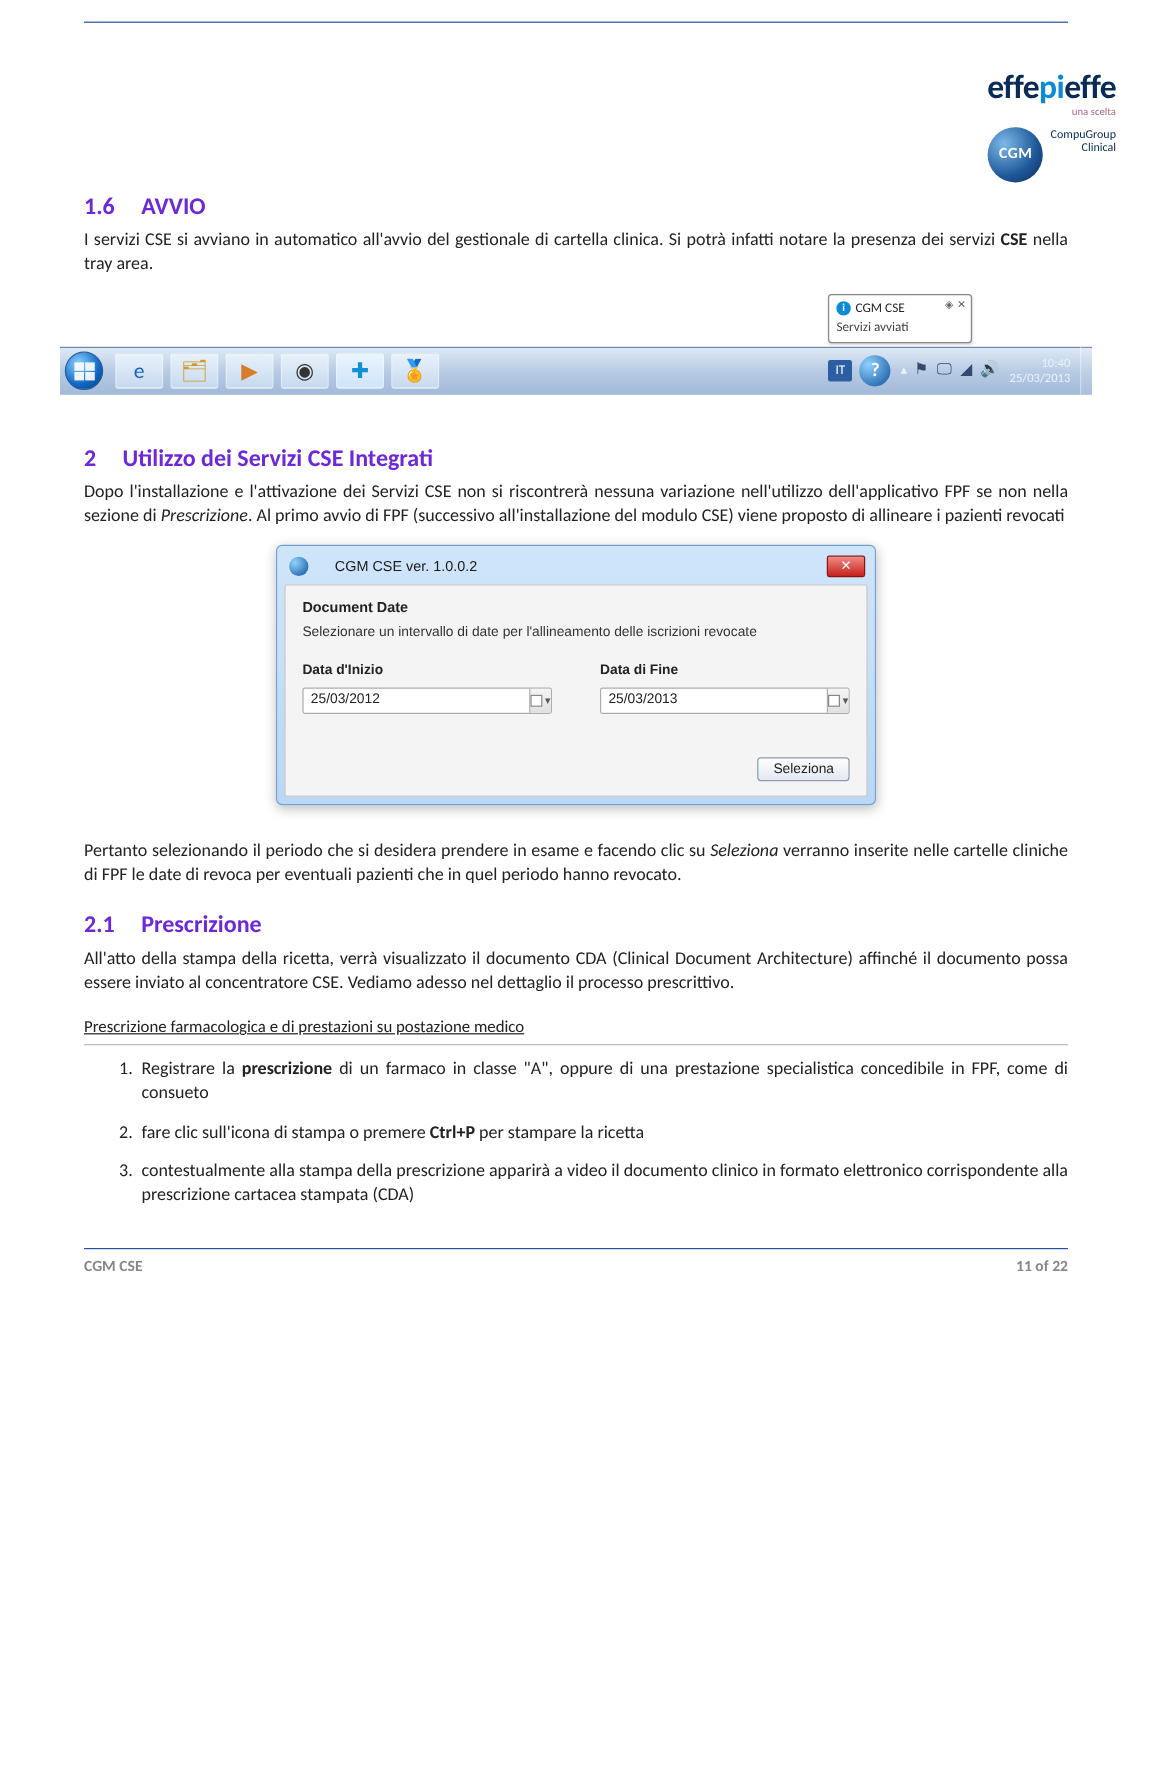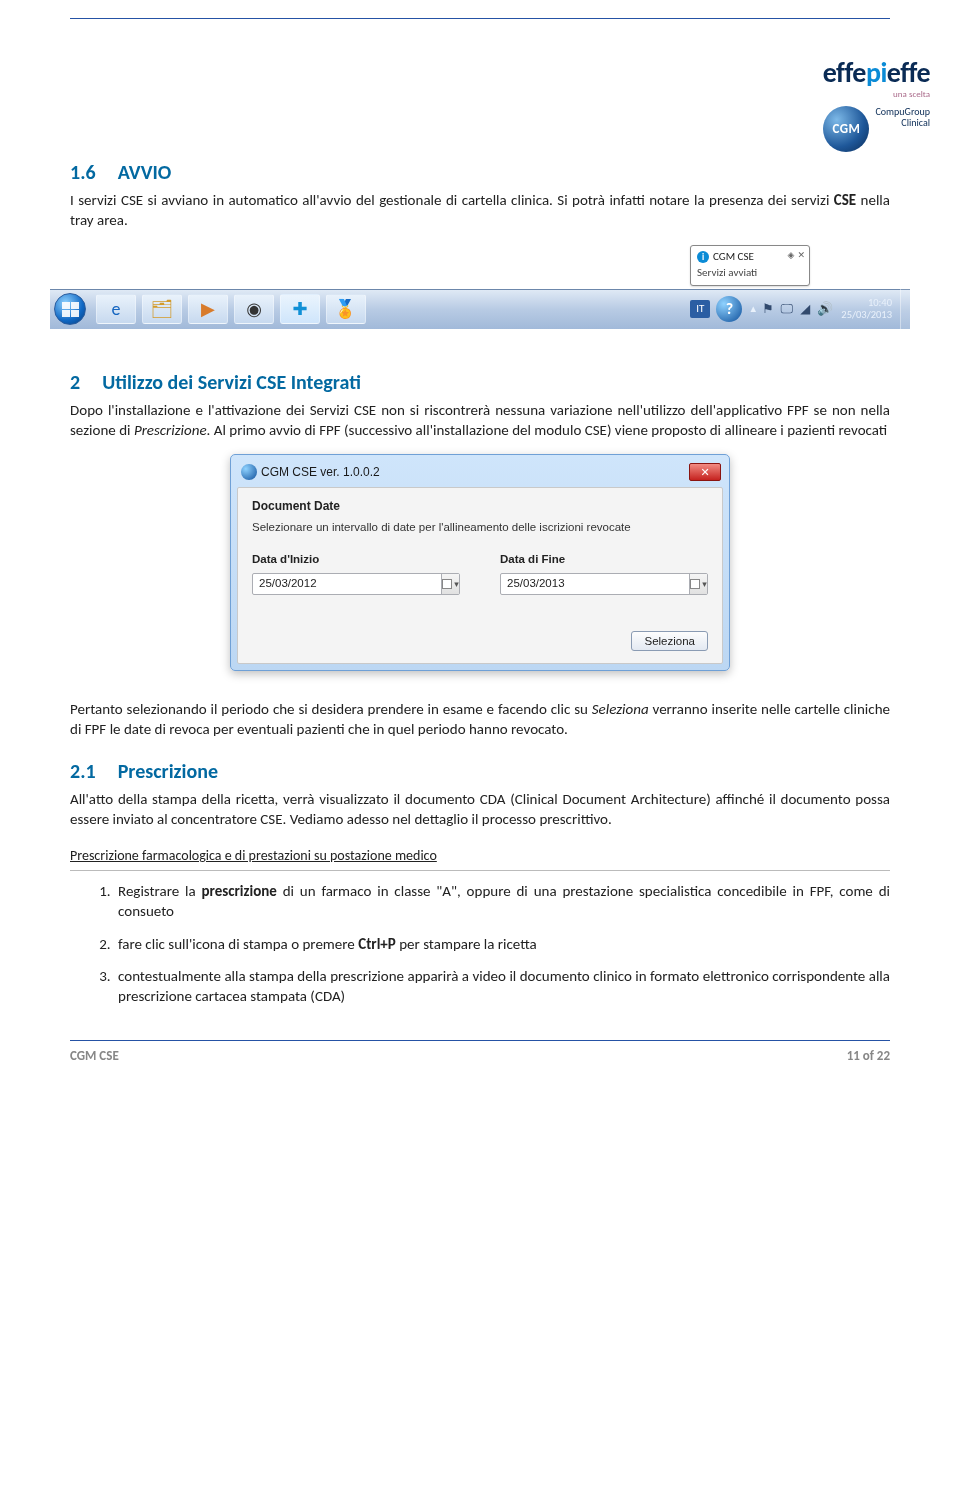--- a/index.html
+++ b/index.html
@@ -41,21 +41,21 @@
   .logo-cgm-text { font-size: 10px; color: #0a2b55; line-height: 1.1; }
   .top-border {
     border-top: 1.5px solid #2552a5;
     margin-top: 18px;
     width: 100%;
   }
 
   .content { margin-top: 140px; }
 
   h2.section-num {
-    color: #0369a1;
+    color: #6d28d9;
     font-size: 20px;
     font-weight: 700;
     margin: 18px 0 4px 0;
   }
   h2.section-num .num { margin-right: 22px; }
 
   .body-p { margin: 4px 0 14px 0; text-align: justify; }
   .body-p .italic { font-style: italic; }
   .body-p b { font-weight: 700; }
 
@@ -139,21 +139,21 @@
     width: 500px;
     border-radius: 5px;
     background: linear-gradient(#cfe5fb, #bcd7f3);
     padding: 6px;
     box-shadow: 0 3px 10px rgba(0,0,0,.25);
     border: 1px solid #6fa0d6;
     font-family: "Segoe UI", Tahoma, sans-serif;
     font-size: 12px;
   }
   .dlg-titlebar {
-    display: flex; align-items: center; gap: 4px;
+    display: flex; align-items: center; gap: 22px;
     padding: 2px 2px 6px 4px;
     color: #1a1a1a;
   }
   .dlg-titlebar .dlg-ico {
     width: 16px; height: 16px; border-radius: 50%;
     background: radial-gradient(circle at 30% 30%, #8fd2ff, #0e4f9b);
   }
   .dlg-title { flex: 1; font-size: 12px; }
   .dlg-close {
     width: 32px; height: 18px;

